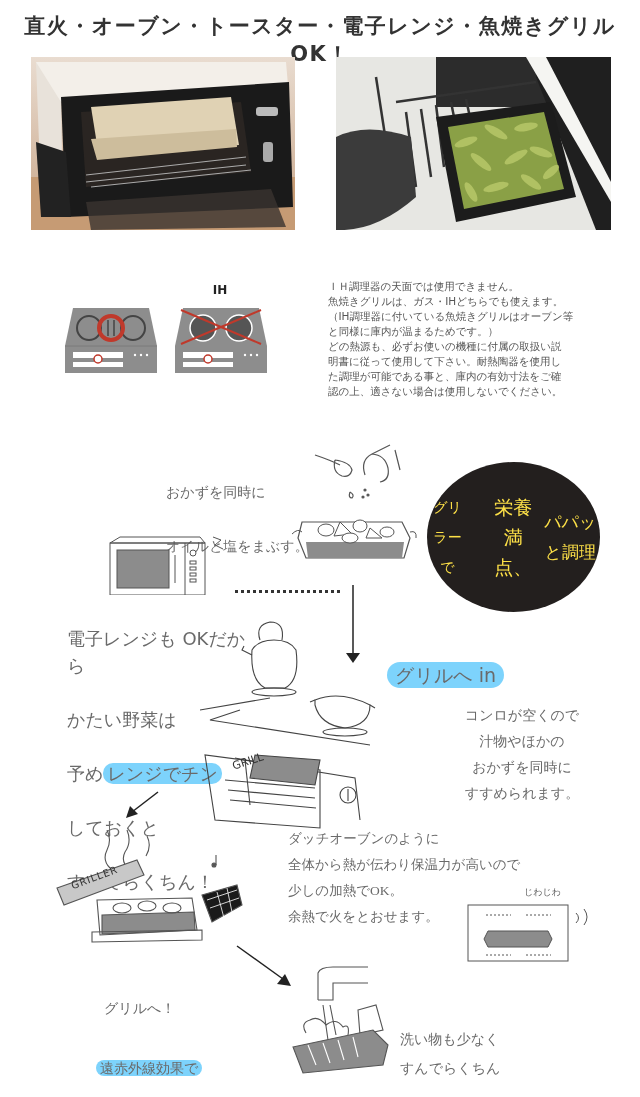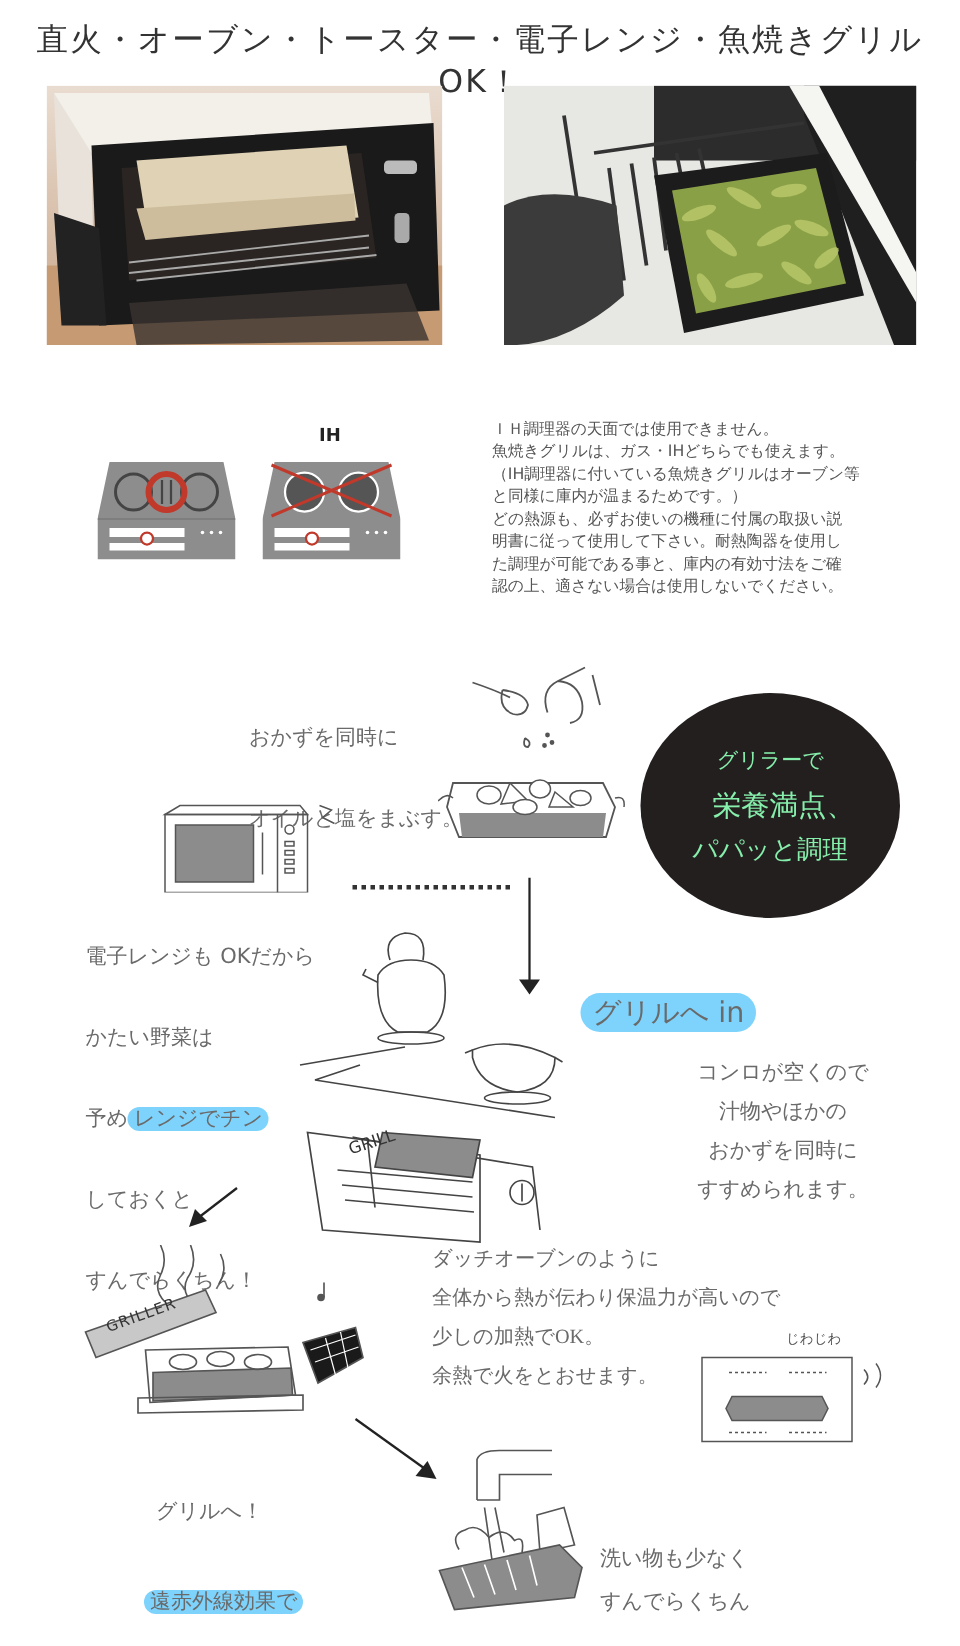--- a/index.html
+++ b/index.html
@@ -1,23 +1,23 @@
 <!DOCTYPE html>
 <html><head>
 <meta charset="utf-8">
 <style>
   html, body { margin:0; padding:0; background:#ffffff; }
   body { width:640px; height:1097px; position:relative; overflow:hidden; font-family:"DejaVu Sans", sans-serif; color:#3a3a3a; }
   .abs { position:absolute; }
-  .title { left:0; top:12px; width:640px; text-align:center; font-size:21px; font-weight:normal; letter-spacing:1.5px; color:#333; }
+  .title { left:0; top:12px; width:640px; text-align:center; font-size:21px; font-weight:bold; letter-spacing:1.5px; color:#333; }
   .photo { overflow:hidden; }
   .note { font-size:10.5px; line-height:15px; color:#555; white-space:pre-line; }
   .hand { font-family:"DejaVu Sans", sans-serif; color:#6a6a6a; font-size:14px; line-height:27px; white-space:pre-line; }
   .hl { background:#7dd3fc; border-radius:10px; padding:0 4px; }
-  .circle-badge { border-radius:50%; background:#231f1e; color:#86efac; text-align:center; display:flex; flex-direction:column; align-items:center; justify-content:center; }
+  .circle-badge { border-radius:50%; background:#231f1e; color:#fde047; text-align:center; display:flex; flex-direction:row; align-items:center; justify-content:center; }
   .circle-badge span { display:block; }
   .stove-label { font-size:12px; font-weight:bold; color:#222; text-align:center; }
   svg { display:block; }
 </style>
 </head>
 <body>
 
 <div class="abs title">直火・オーブン・トースター・電子レンジ・魚焼きグリル OK！</div>
 
 <div class="abs photo" style="left:31px;top:57px;width:264px;height:173px;">
@@ -185,21 +185,21 @@
       <path d="M3 68 L17 68 L10 78 Z" fill="#222"></path>
     </svg>
 </div>
 
 <div class="abs circle-badge" style="left:427px;top:462px;width:173px;height:150px;font-size:17px;line-height:30px;">
   <span style="font-size:14px;">グリラーで</span>
   <span style="font-size:19px;margin-left:18px;">栄養満点、</span>
   <span style="font-size:17px;">パパッと調理</span>
 </div>
 
-<div class="abs hand" style="left:57px;top:598px;width:180px;font-size:14px;">
+<div class="abs hand" style="left:67px;top:598px;width:180px;font-size:18px;">
   <span>電子レンジも OKだから</span><br>
   <span>かたい野菜は</span><br>
   <span>予め</span><span class="hl">レンジでチン</span><br>
   <span>しておくと</span><br>
   <span>すんでらくちん！</span>
 </div>
 
 <div class="abs" style="left:170px;top:610px;">
   <svg width="230" height="220" viewBox="0 0 230 220" fill="none" stroke="#444" stroke-width="1.1">
 

